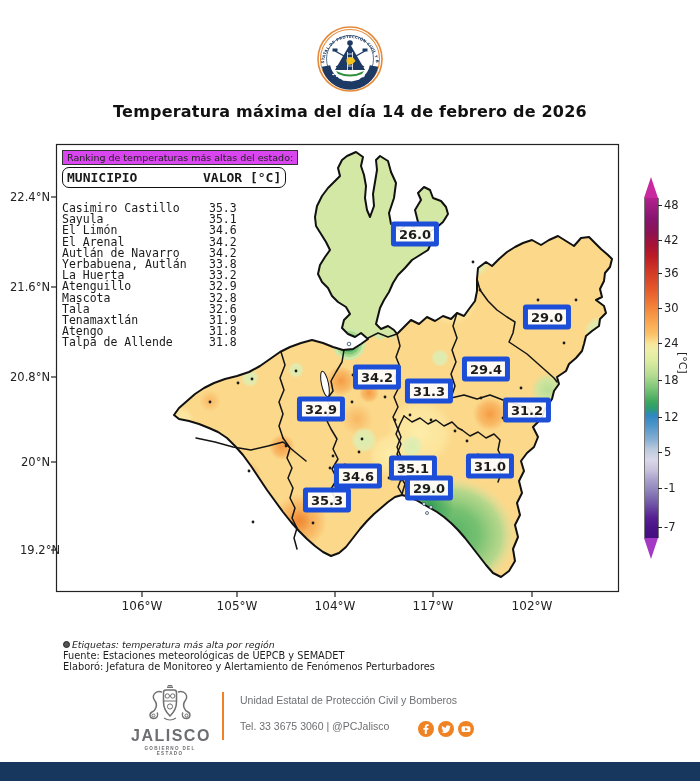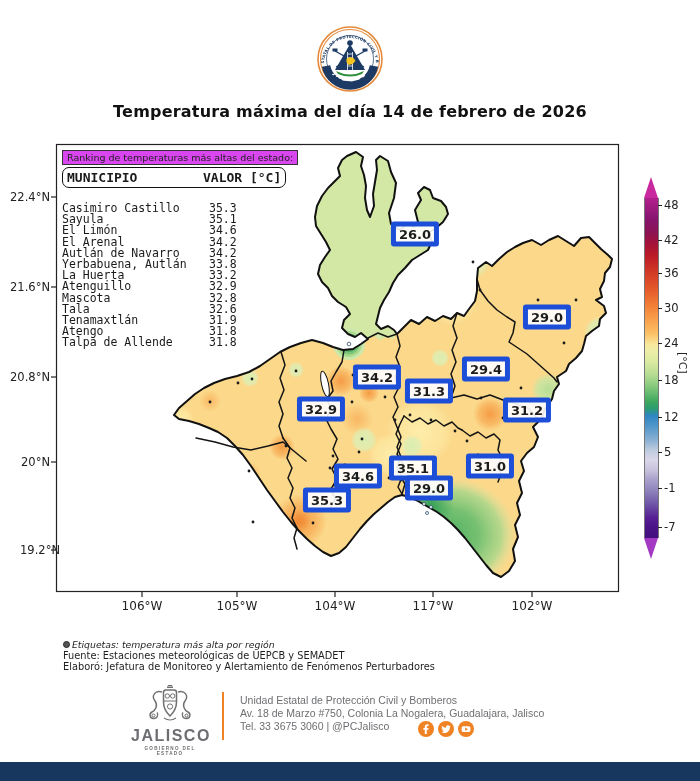--- a/index.html
+++ b/index.html
@@ -384,21 +384,20 @@
     <path d="M19,7 C12,5 8,11 12,16 C15,20 13,25 9,27 C6,28.5 6.5,33 10,33.5 C14,34 16,30 14,27.5" stroke-width="1.4"></path>
     <path d="M35,7 C42,5 46,11 42,16 C39,20 41,25 45,27 C48,28.5 47.5,33 44,33.5 C40,34 38,30 40,27.5" stroke-width="1.4"></path>
     <circle cx="10.5" cy="30.5" r="1.5" stroke-width="1"></circle>
     <circle cx="43.5" cy="30.5" r="1.5" stroke-width="1"></circle>
     <path d="M21,33 Q27,37 33,33" stroke-width="1.2"></path>
   </svg>
   <div class="abs" id="footer-brand">JALISCO</div>
   <div class="abs" id="footer-brand-sub">GOBIERNO DEL ESTADO</div>
   <div class="abs" id="footer-divider"></div>
   <div class="abs fline" style="top:694px">Unidad Estatal de Protección Civil y Bomberos</div>
-  <div class="abs fline" style="top:707px">Av. 18 de Marzo #750, Colonia La Nogalera, Guadalajara, Jalisco</div>
   <div class="abs fline" style="top:720px">Tel. 33 3675 3060  |  @PCJalisco</div>
   <div class="abs" id="social">
     <svg width="16" height="16" viewBox="0 0 16 16">
       <circle cx="8" cy="8" r="8" fill="#ef8223"></circle>
       <path d="M8.8,13 V8.7 h1.5 l0.25,-1.8 H8.8 V5.8 c0,-0.55 0.3,-0.9 0.95,-0.9 h0.85 V3.3 C10.3,3.25 9.7,3.2 9.2,3.2 c-1.5,0 -2.4,0.9 -2.4,2.4 v1.3 H5.4 v1.8 h1.4 V13 Z" fill="#fff"></path>
     </svg>
     <svg width="16" height="16" viewBox="0 0 16 16">
       <circle cx="8" cy="8" r="8" fill="#ef8223"></circle>
       <path d="M12.8,5.2 c-0.35,0.16 -0.72,0.26 -1.1,0.3 0.4,-0.24 0.7,-0.62 0.85,-1.07 -0.38,0.22 -0.79,0.38 -1.23,0.47 -0.36,-0.38 -0.86,-0.62 -1.42,-0.62 -1.07,0 -1.94,0.87 -1.94,1.94 0,0.15 0.02,0.3 0.05,0.44 -1.61,-0.08 -3.04,-0.85 -4,-2.03 -0.17,0.29 -0.26,0.62 -0.26,0.98 0,0.67 0.34,1.27 0.86,1.61 -0.32,-0.01 -0.62,-0.1 -0.88,-0.24 v0.02 c0,0.94 0.67,1.72 1.56,1.9 -0.16,0.05 -0.34,0.07 -0.51,0.07 -0.13,0 -0.25,-0.01 -0.37,-0.03 0.25,0.77 0.96,1.33 1.81,1.35 -0.66,0.52 -1.5,0.83 -2.41,0.83 -0.16,0 -0.31,-0.01 -0.46,-0.03 0.86,0.55 1.88,0.87 2.98,0.87 3.57,0 5.53,-2.96 5.53,-5.53 l-0.01,-0.25 c0.38,-0.27 0.71,-0.62 0.95,-1.01 Z" fill="#fff"></path>
     </svg>

